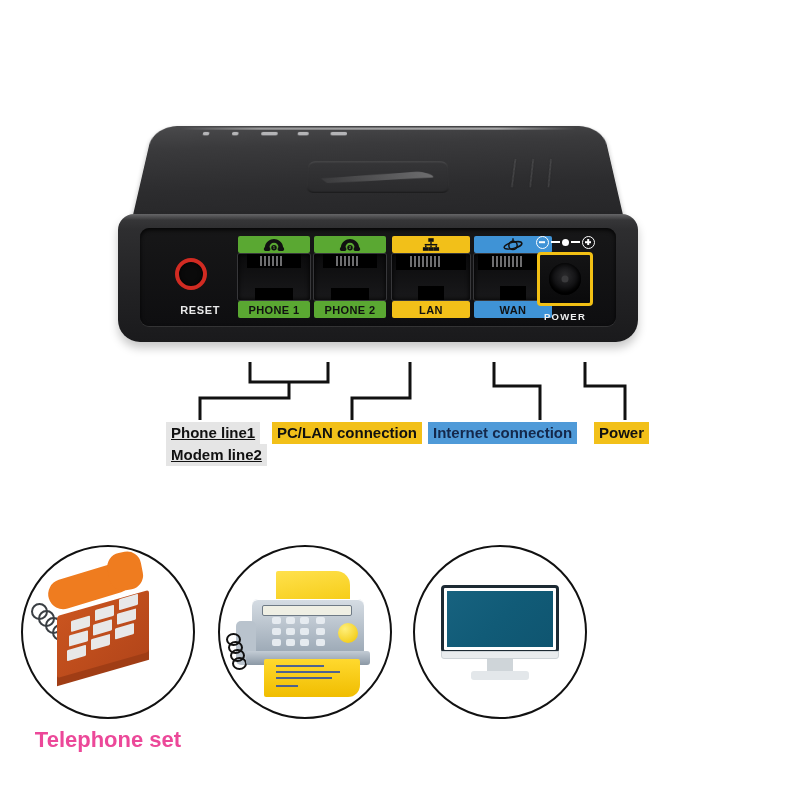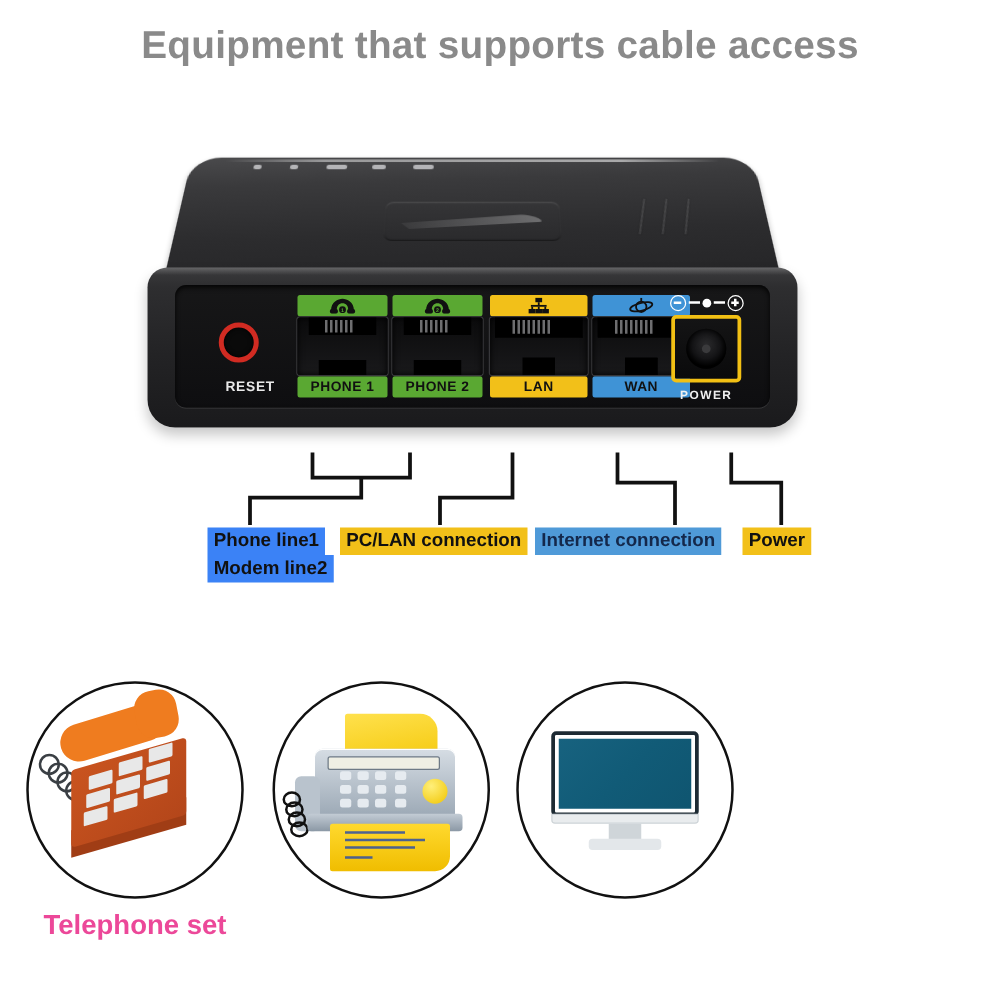--- a/index.html
+++ b/index.html
@@ -114,21 +114,21 @@
   .barrel .ring:after{content:"";position:absolute;left:50%;top:50%;transform:translate(-50%,-50%);
     width:7px;height:7px;border-radius:50%;background:#3a3a3c;}
   .power-txt{margin-top:5px;font-size:9.5px;font-weight:bold;color:#f0f0f0;letter-spacing:1.2px;}
 
   
   .leaders{position:absolute;left:0;top:0;width:800px;height:800px;pointer-events:none;}
 
   
   .callout{position:absolute;font-size:15px;font-weight:bold;color:#111;
            padding:2px 5px;white-space:nowrap;line-height:1.22;}
-  .callout.green{background:#3b82f6;}
+  .callout.green{background:#e5e5e5;text-decoration:underline;}
   .callout.yellow{background:#f2c019;}
   .callout.blue{background:#4f9ad8;}
   .callout.navy{color:#14284b;}
 
   
   .cards{position:absolute;left:0;top:545px;width:800px;height:250px;}
   .card{position:absolute;width:200px;text-align:center;}
   .circle{
     width:170px;height:170px;margin:0 auto;border-radius:50%;
     border:2.5px solid #111;background:#fff;position:relative;overflow:hidden;
@@ -197,21 +197,20 @@
   .ant{position:absolute;width:7px;height:74px;background:linear-gradient(180deg,#2d2d2f,#111);
     border-radius:4px;}
   .ant.l{left:28px;top:26px;transform:rotate(-19deg);}
   .ant.r{left:134px;top:26px;transform:rotate(19deg);}
 </style>
 </head>
 <body>
 
 <div id="stage">
 
-  <div class="title">Equipment that supports cable access</div>
 
   <div class="router">
 
     <div class="router-top">
       <div class="leds">
         <span class="led" style="left:0px;width:7px;"></span>
         <span class="led" style="left:32px;width:7px;"></span>
         <span class="led" style="left:64px;width:18px;"></span>
         <span class="led" style="left:104px;width:12px;"></span>
         <span class="led" style="left:140px;width:18px;"></span>

